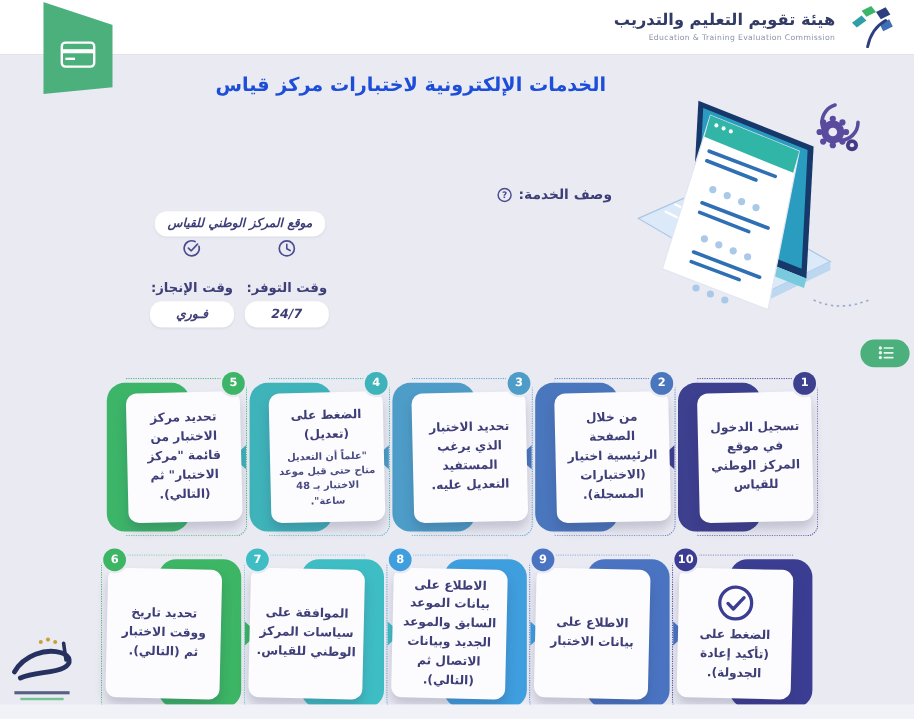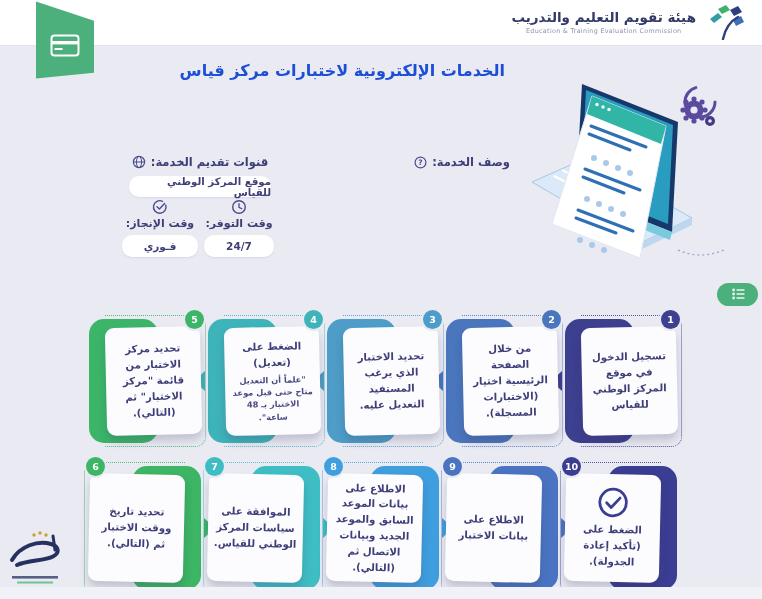--- a/index.html
+++ b/index.html
@@ -2,42 +2,42 @@
 <html lang="ar"><head>
 <meta charset="utf-8">
 <style>
   html,body{margin:0;padding:0;background:#ffffff;}
   *{box-sizing:border-box;}
   .canvas{position:relative;width:762px;height:599px;background:#e9eaf2;overflow:hidden;
           font-family:"DejaVu Sans",sans-serif;}
   
   .topbar{position:absolute;left:0;top:0;width:762px;height:46px;background:#ffffff;border-bottom:1px solid #e2e3ea;}
   .brand{position:absolute;right:16px;top:4px;display:flex;align-items:center;gap:8px;}
-  .brand-text{text-align:center;margin-left:32px;}
+  .brand-text{text-align:right;margin-left:32px;}
   .brand-ar{font-size:13.5px;font-weight:bold;color:#323a66;line-height:1.2;}
   .brand-en{font-size:6.4px;color:#8b93a9;letter-spacing:.3px;margin-top:2px;}
   
   .banner{position:absolute;left:36px;top:0;width:58px;height:80px;background:#4cb07c;
           clip-path:polygon(0 2%,100% 26%,100% 91%,0 98%);display:flex;align-items:center;justify-content:center;}
   .banner svg{margin-top:10px;}
   
   .page-title{position:absolute;right:257px;top:61px;font-size:16px;font-weight:bold;color:#1d4ed8;direction:rtl;white-space:nowrap;}
   .service-pill{position:absolute;right:257px;top:87px;background:#4cb07c;color:#ffffff;font-size:18px;font-weight:bold;
                 padding:5px 13px 7px;border-radius:9px;direction:rtl;white-space:nowrap;box-shadow:0 2px 4px rgba(60,90,70,.18);}
   
   .info-head{position:absolute;display:flex;align-items:center;justify-content:center;gap:5px;direction:rtl;
              font-size:11.5px;font-weight:bold;color:#3e3e78;white-space:nowrap;}
   .white-box{background:#ffffff;border-radius:10px;color:#3e3e78;font-weight:bold;display:flex;align-items:center;
-             justify-content:center;box-shadow:0 1px 2px rgba(70,70,110,.10);}
+             justify-content:center;box-shadow:0 1px 2px rgba(70,70,110,.10);font-style:italic;}
   #channels-head{left:127px;top:155px;width:146px;}
   #channels-box{position:absolute;left:129px;top:176px;width:142px;height:21px;font-size:10.2px;direction:rtl;}
   .mini-col{position:absolute;width:90px;display:flex;flex-direction:column;align-items:center;}
   #availability-col{left:194px;top:199px;}
   #completion-col{left:115px;top:199px;}
-  .mini-col .lbl{font-size:11px;font-weight:bold;color:#3e3e78;margin-top:2px;direction:rtl;}
+  .mini-col .lbl{font-size:11px;font-weight:bold;color:#3e3e78;margin-top:18px;direction:rtl;}
   .mini-col .val{margin-top:5px;min-width:52px;height:22px;font-size:10.5px;padding:0 22px;direction:rtl;}
   #desc-head{right:252px;top:155px;}
   .desc-box{position:absolute;left:329px;top:177px;width:183px;background:#ffffff;border-radius:10px;
             padding:10px 12px;font-size:11px;font-weight:bold;color:#3e3e78;line-height:1.72;direction:rtl;
             text-align:justify;text-align-last:right;box-shadow:0 2px 4px rgba(70,70,110,.10);}
   
   .steps-badge{position:absolute;right:4px;top:283px;background:#4cb07c;color:#fff;border-radius:14px;
                padding:5px 13px 6px 15px;display:flex;align-items:center;gap:7px;direction:rtl;
                font-size:12.5px;font-weight:bold;white-space:nowrap;}
   
@@ -94,28 +94,20 @@
   <div class="banner">
     <svg width="30" height="23" viewBox="0 0 30 23">
       <rect x="1.5" y="1.5" width="27" height="20" rx="3" fill="none" stroke="#ffffff" stroke-width="2"></rect>
       <rect x="1.5" y="7" width="27" height="3.4" fill="#ffffff"></rect>
       <rect x="4.5" y="14" width="8" height="2" fill="#ffffff"></rect>
     </svg>
   </div>
 
   <div class="page-title">الخدمات الإلكترونية لاختبارات مركز قياس</div>
 
-  <div class="info-head" id="channels-head">
-    <span>قنوات تقديم الخدمة:</span>
-    <svg width="14" height="14" viewBox="0 0 14 14">
-      <circle cx="7" cy="7" r="5.6" fill="none" stroke="#4b4b8f" stroke-width="1.2"></circle>
-      <ellipse cx="7" cy="7" rx="2.6" ry="5.6" fill="none" stroke="#4b4b8f" stroke-width="1"></ellipse>
-      <line x1="1.4" y1="7" x2="12.6" y2="7" stroke="#4b4b8f" stroke-width="1"></line>
-    </svg>
-  </div>
   <div class="white-box" id="channels-box">موقع المركز الوطني للقياس</div>
 
   <div class="mini-col" id="availability-col">
     <svg width="16" height="16" viewBox="0 0 16 16">
       <circle cx="8" cy="8" r="6.3" fill="none" stroke="#4b4b8f" stroke-width="1.4"></circle>
       <path d="M8,4.6 L8,8.3 L10.8,9.8" fill="none" stroke="#4b4b8f" stroke-width="1.3" stroke-linecap="round"></path>
     </svg>
     <div class="lbl">وقت التوفر:</div>
     <div class="white-box val">24/7</div>
   </div>

